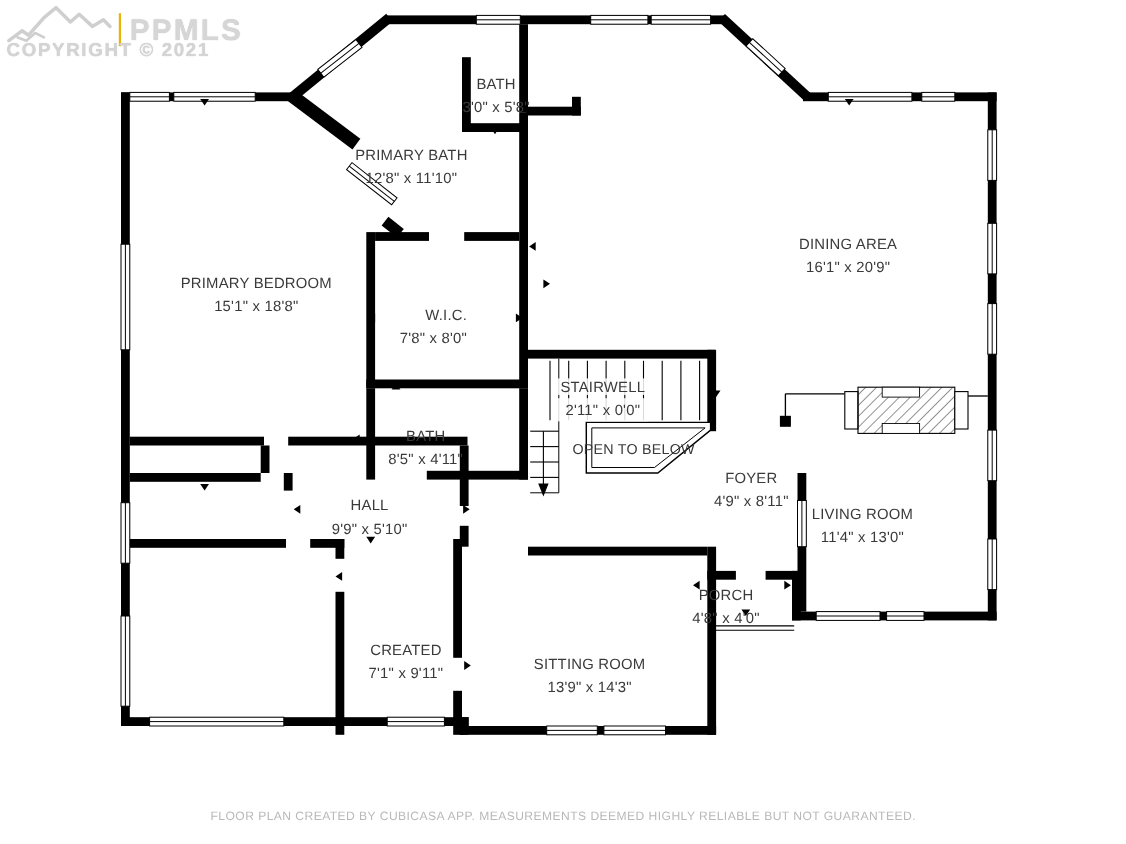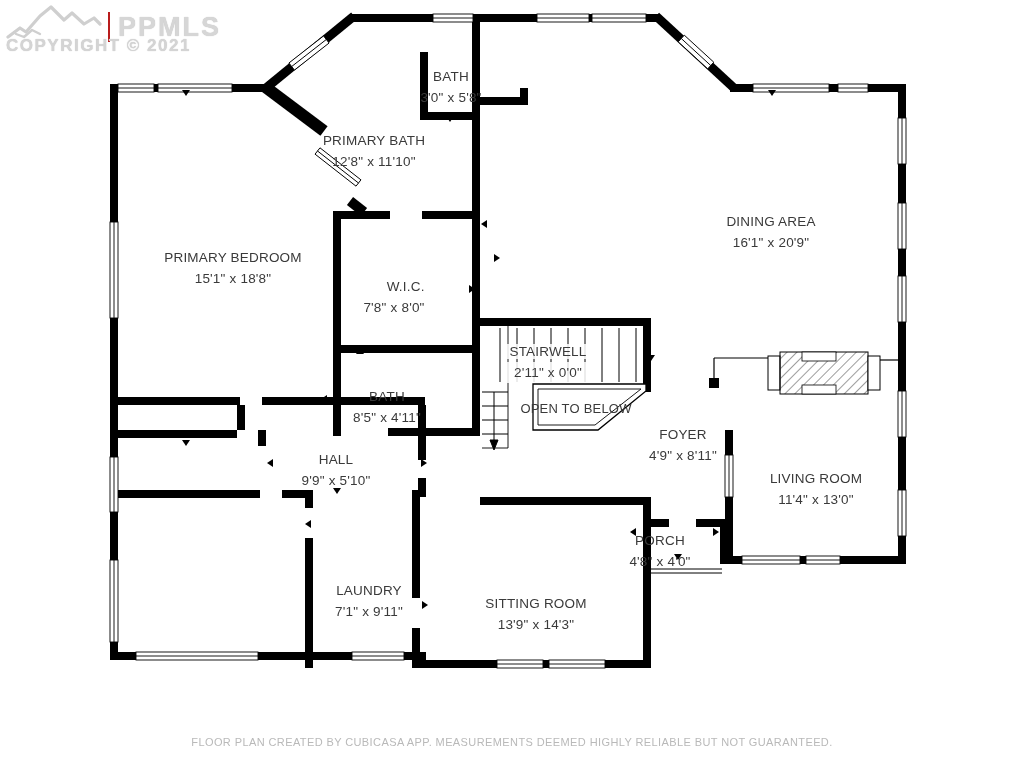--- a/index.html
+++ b/index.html
@@ -17,33 +17,33 @@
   .lbl-bath-top{left:451px;top:87px;}
   .lbl-primary-bath{left:374px;top:151px;}
   .lbl-kitchen{left:564px;top:198px;}
   .lbl-dining{left:771px;top:232px;}
   .lbl-primary-bedroom{left:233px;top:268px;}
   .lbl-wic{left:394px;top:297px;text-align:right;}
   .lbl-stairwell{left:548px;top:362px;}
   .lbl-open-below{left:576px;top:408px;font-size:13px;}
   .lbl-bath-hall{left:387px;top:407px;}
   .lbl-foyer{left:683px;top:445px;}
-  .lbl-living{left:816px;top:478px;margin-top:11px;}
+  .lbl-living{left:784px;top:478px;}
   .lbl-hall{left:336px;top:470px;}
   .lbl-bedroom{left:202px;top:568px;}
   .lbl-laundry{left:369px;top:601px;}
   .lbl-sitting{left:536px;top:614px;}
   .lbl-porch{left:660px;top:551px;}
 
   
   #watermark{position:absolute;left:6px;top:4px;width:230px;color:#d0d0d0;}
   #wm-row{display:flex;align-items:flex-start;}
   #wm-brand{font-size:27px;font-weight:bold;letter-spacing:2px;color:#d6d6d6;
             text-shadow:0 0 1px #bdbdbd;margin-left:6px;margin-top:8px;
-            border-left:2px solid #b91c1c;padding-left:8px;line-height:30px;}
+            border-left:2px solid #eab308;padding-left:8px;line-height:30px;}
   #wm-copy{font-size:17px;font-weight:bold;letter-spacing:1.5px;color:#d4d4d4;
            text-shadow:0 0 1px #c0c0c0;margin-top:-6px;}
 
   #footer-note{position:absolute;left:0;top:736px;width:100%;text-align:center;
                font-size:11px;letter-spacing:.4px;color:#b9b9b9;}
 </style>
 </head>
 <body>
 
 <div id="stage">
@@ -317,21 +317,21 @@
   </div>
   <div class="room-label lbl-living">
     <span>LIVING ROOM</span>
     <span class="dims">11'4" x 13'0"</span>
   </div>
   <div class="room-label lbl-hall">
     <span>HALL</span>
     <span class="dims">9'9" x 5'10"</span>
   </div>
   <div class="room-label lbl-laundry">
-    <span>LAUNDRY</span>
+    <span>CREATED</span>
     <span class="dims">7'1" x 9'11"</span>
   </div>
   <div class="room-label lbl-sitting">
     <span>SITTING ROOM</span>
     <span class="dims">13'9" x 14'3"</span>
   </div>
   <div class="room-label lbl-porch">
     <span>PORCH</span>
     <span class="dims">4'8" x 4'0"</span>
   </div>

